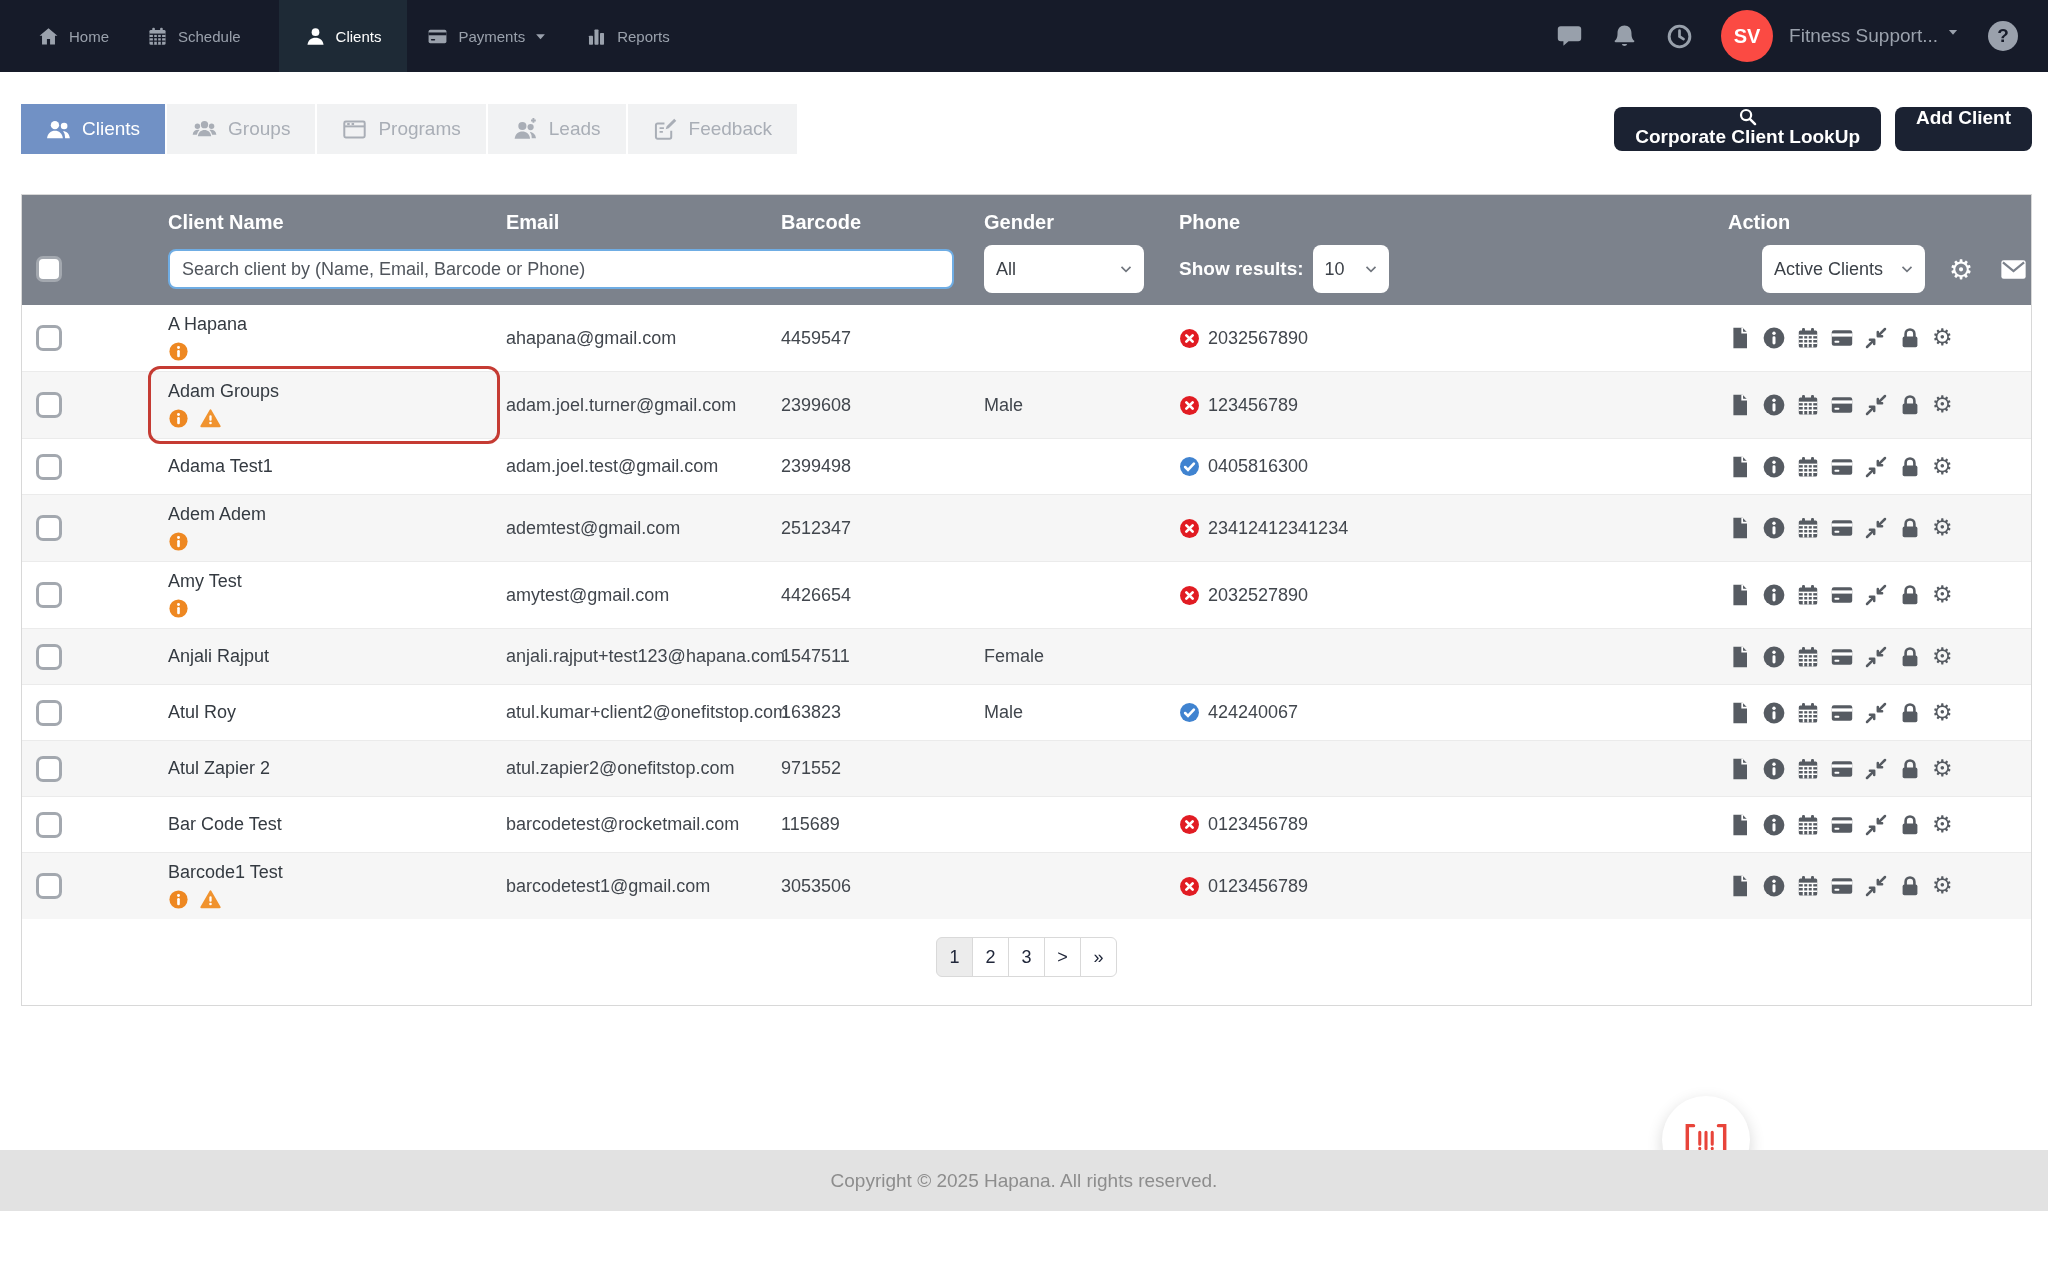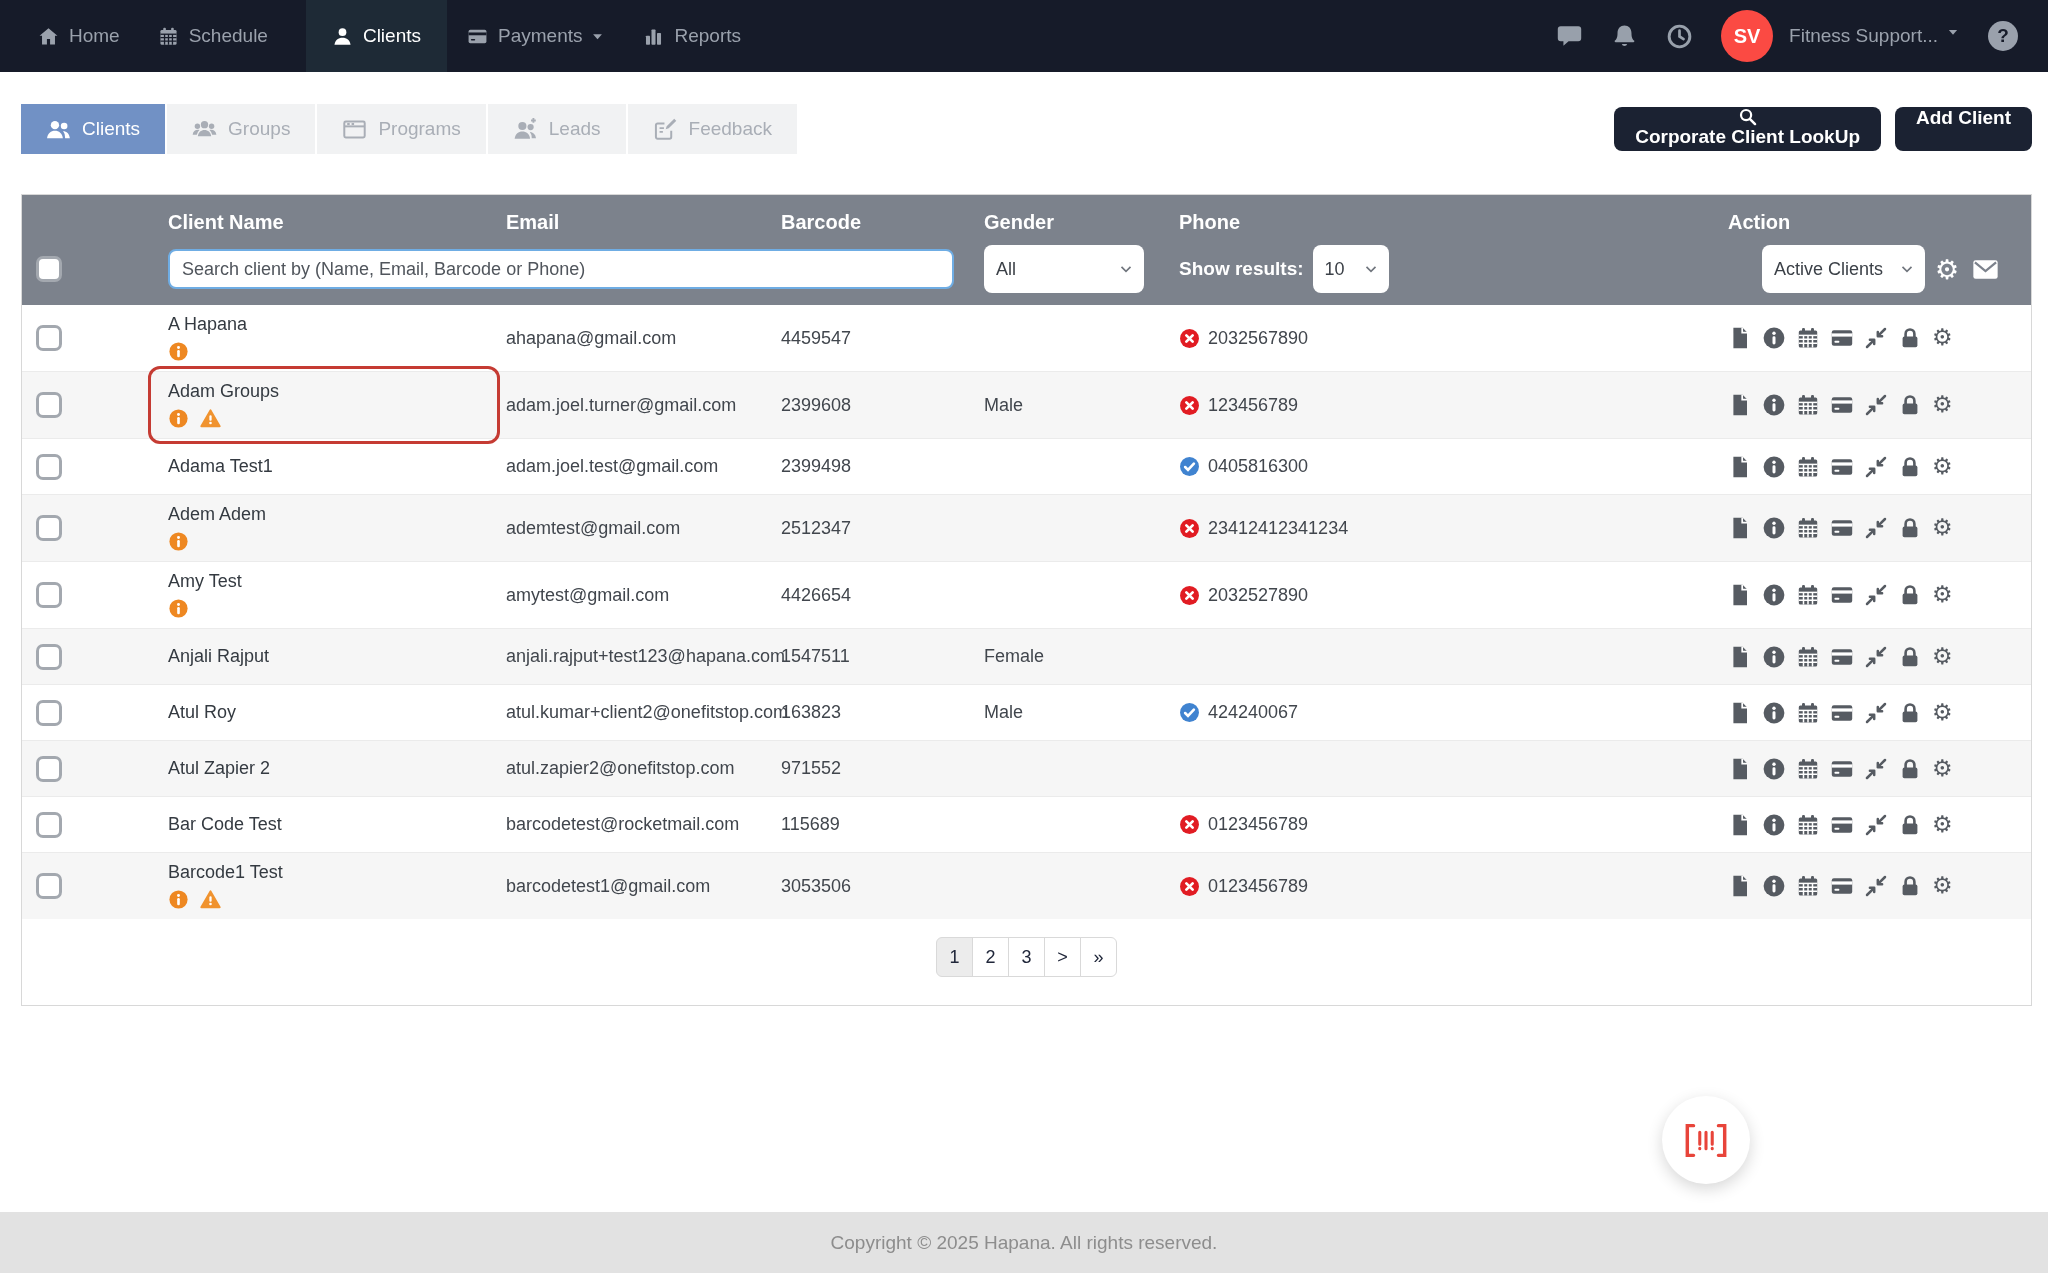--- a/index.html
+++ b/index.html
@@ -9,21 +9,21 @@
 
   svg { display:block; width:100%; height:100%; }
   svg .cut  { fill:#fff; }
   svg .cutS { stroke:#fff; fill:none; }
 
   
   .navbar { height:72px; background:#161b29; display:flex; align-items:stretch; }
   .navbar svg .cut  { fill:#161b29; }
   .navbar svg .cutS { stroke:#161b29; }
   .nav-left { display:flex; align-items:stretch; padding-left:38px; }
-  .nav-item { display:flex; align-items:center; gap:10px; color:#9aa1ac; font-size:19px;
+  .nav-item { display:flex; align-items:center; gap:10px; color:#9aa1ac; font-size:15px;
     margin-right:38px; cursor:pointer; }
   .nav-item .nico { width:21px; height:21px; }
   .nav-item.active { background:#1e2a36; color:#fff; padding:0 26px; margin-left:0; margin-right:20px; }
   .nav-caret { width:15px; height:15px; margin-left:-2px; }
   .nav-right { margin-left:auto; display:flex; align-items:center; gap:28px; padding-right:30px; }
   .nav-ico { width:27px; height:27px; color:#98a0ab; cursor:pointer; }
   .avatar { width:52px; height:52px; border-radius:50%; background:#fb4a43; color:#fff;
     font-size:20px; font-weight:bold; display:flex; align-items:center; justify-content:center; cursor:pointer; }
   .account { display:flex; align-items:flex-start; gap:10px; color:#9aa1ac; font-size:19px; cursor:pointer; margin-left:-12px; }
   .account .nav-caret { width:14px; height:14px; color:#9aa1ac; }
@@ -57,21 +57,21 @@
     border:2px solid #6fade4; border-radius:8px; padding:0 12px; font-size:18px; color:#3c4148;
     outline:none; font-family:inherit; }
   .search-input::placeholder { color:#50555c; }
   .select { background:#fff; border-radius:8px; height:48px; display:flex; align-items:center;
     justify-content:space-between; padding:0 9px 0 12px; font-size:18px; color:#3c4148; cursor:pointer; }
   .select .chev { width:18px; height:18px; color:#70757d; }
   .sel-gender { width:160px; margin-left:14px; }
   .cell-results { display:flex; align-items:center; gap:9px; padding-left:14px; }
   .cell-results .lbl { font-size:19px; font-weight:bold; white-space:nowrap; }
   .sel-results { width:76px; }
-  .cell-listtools { display:flex; align-items:center; gap:10px; padding-left:48px; }
+  .cell-listtools { display:flex; align-items:center; gap:24px; padding-left:48px; }
   .sel-status { width:163px; }
   .tool-ico { width:27px; height:27px; color:#fff; cursor:pointer; }
 
   
   .trow { position:relative; min-height:56px; padding:9px 0; border-top:1px solid #ebebeb;
     color:#41464d; font-size:18px; background:#fff; }
   .trow:first-child { border-top:none; }
   .trow:nth-child(even) { background:#f6f6f6; }
   .trow .cell { padding-left:14px; }
   .c-name .name-line { color:#343a41; }
@@ -96,21 +96,21 @@
     color:#20273a; cursor:pointer; font-family:inherit; }
   .pg:first-child { border-radius:6px 0 0 6px; margin-left:0; }
   .pg:last-child { border-radius:0 6px 6px 0; }
   .pg.active { background:#ececec; }
 
   
   .fab { position:absolute; left:1662px; top:1096px; width:88px; height:88px; border-radius:50%;
     background:#fff; border:none; box-shadow:0 5px 16px rgba(0,0,0,0.16); display:flex;
     align-items:center; justify-content:center; cursor:pointer; }
   .fab .fico { width:46px; height:37px; color:#e8443a; }
-  .footer { position:absolute; left:0; top:1212px; width:100%; height:61px; background:#e2e2e2;
+  .footer { position:absolute; left:0; top:1150px; width:100%; height:61px; background:#e2e2e2;
     display:flex; align-items:center; justify-content:center; color:#8d8d8d; font-size:19px; }
 </style>
 </head>
 <body>
 
 <div class="app">
 
   <header class="navbar">
     <nav class="nav-left">
       <div class="nav-item">

